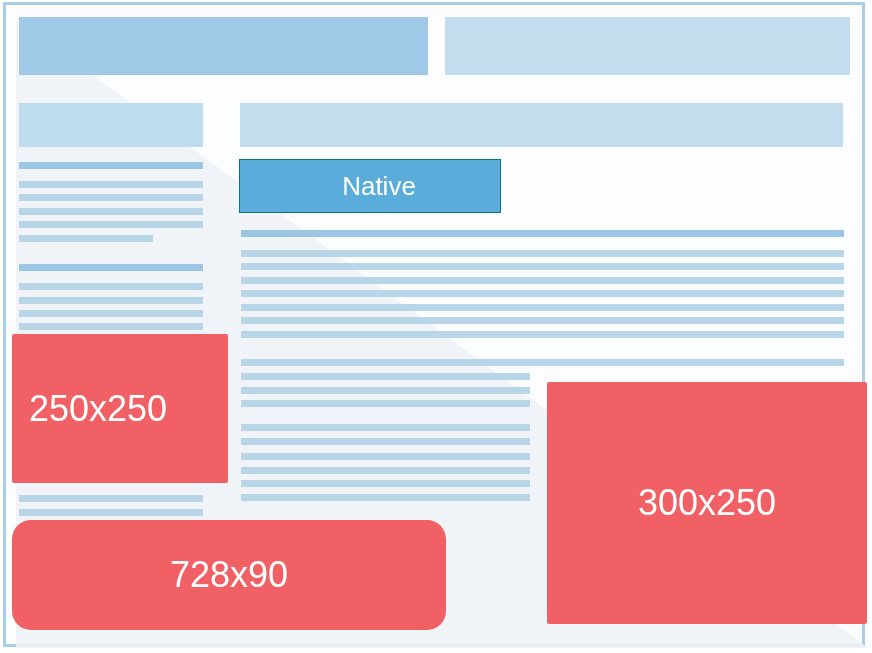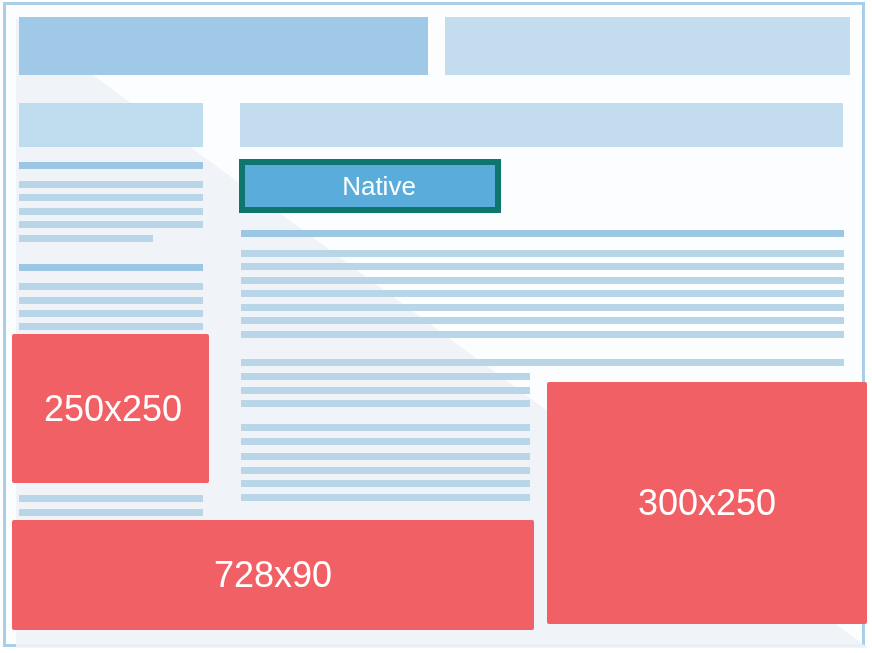--- a/index.html
+++ b/index.html
@@ -10,26 +10,26 @@
   .shade { position:absolute; left:0; top:0; width:872px; height:653px;
            background:#eef2f6; clip-path:polygon(16px 18px, 868px 648px, 16px 648px); opacity:0.9; }
   .blk { position:absolute; }
   .hdr1 { left:19px; top:17px; width:409px; height:58px; background:#9fc9e7; }
   .hdr2 { left:445px; top:17px; width:405px; height:58px; background:#c3ddef; }
   .side-head { left:19px; top:103px; width:184px; height:44px; background:#bfdcef; }
   .main-head { left:240px; top:103px; width:603px; height:44px; background:#c3ddef; }
   .line { position:absolute; height:7px; background:#b9d6e9; }
   .line.dark { background:#9cc7e4; }
   .native { left:239px; top:159px; width:262px; height:54px; background:#5aaddb;
-            border:6px solid #0f766e; box-sizing:border-box; color:#fff;
+            border:1px solid #0f766e; box-sizing:border-box; color:#fff;
             display:flex; align-items:center; justify-content:center; font-size:26px;padding-left:18px; }
   .ad { position:absolute; background:#f06065; color:#fff; display:flex; align-items:center;
         justify-content:center; font-size:36px; border-radius:2px; }
-  .ad250 { left:12px; top:334px; width:197px; height:149px; justify-content:flex-start; padding-left:32px; box-sizing:border-box; }
-  .ad728 { left:12px; top:520px; width:522px; height:110px; }
+  .ad250 { left:12px; top:334px; width:216px; height:149px; justify-content:flex-start; padding-left:17px; box-sizing:border-box; }
+  .ad728 { left:12px; top:520px; width:434px; height:110px;border-radius:19px; }
   .ad300 { left:547px; top:382px; width:320px; height:242px; }
 </style>
 </head>
 <body>
 
 <div class="frame"></div>
 <div class="shade"></div>
 
 <div class="blk hdr1"></div>
 <div class="blk hdr2"></div>

